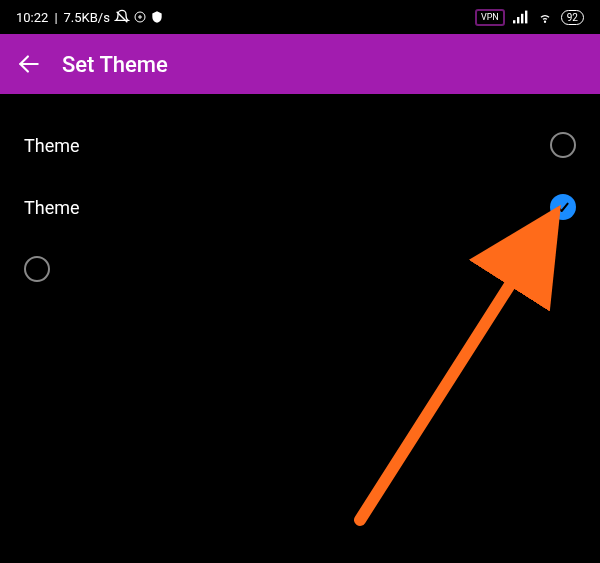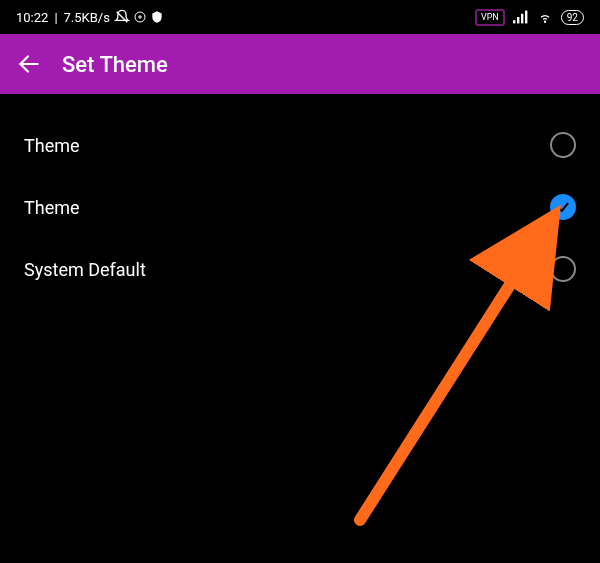--- a/index.html
+++ b/index.html
@@ -176,21 +176,20 @@
   </div>
   <div class="option-row">
     <span class="option-label">Theme</span>
     <span class="radio-checked">
       <svg viewBox="0 0 24 24" fill="none" stroke="#000" stroke-width="3" stroke-linecap="round" stroke-linejoin="round">
         <polyline points="5 13 10 18 19 7"></polyline>
       </svg>
     </span>
   </div>
   <div class="option-row">
-    <span class="option-label">System Default</span>
     <span class="radio-unchecked"></span>
   </div>
 </div>
 
 <svg class="annotation-arrow" width="600" height="563" style="top:0;left:0;">
   <defs>
     <marker id="arrowhead" markerWidth="8" markerHeight="8" refX="6" refY="4" orient="auto">
       <polygon points="0 0, 8 4, 0 8" fill="#ff6b1a"></polygon>
     </marker>
   </defs>

